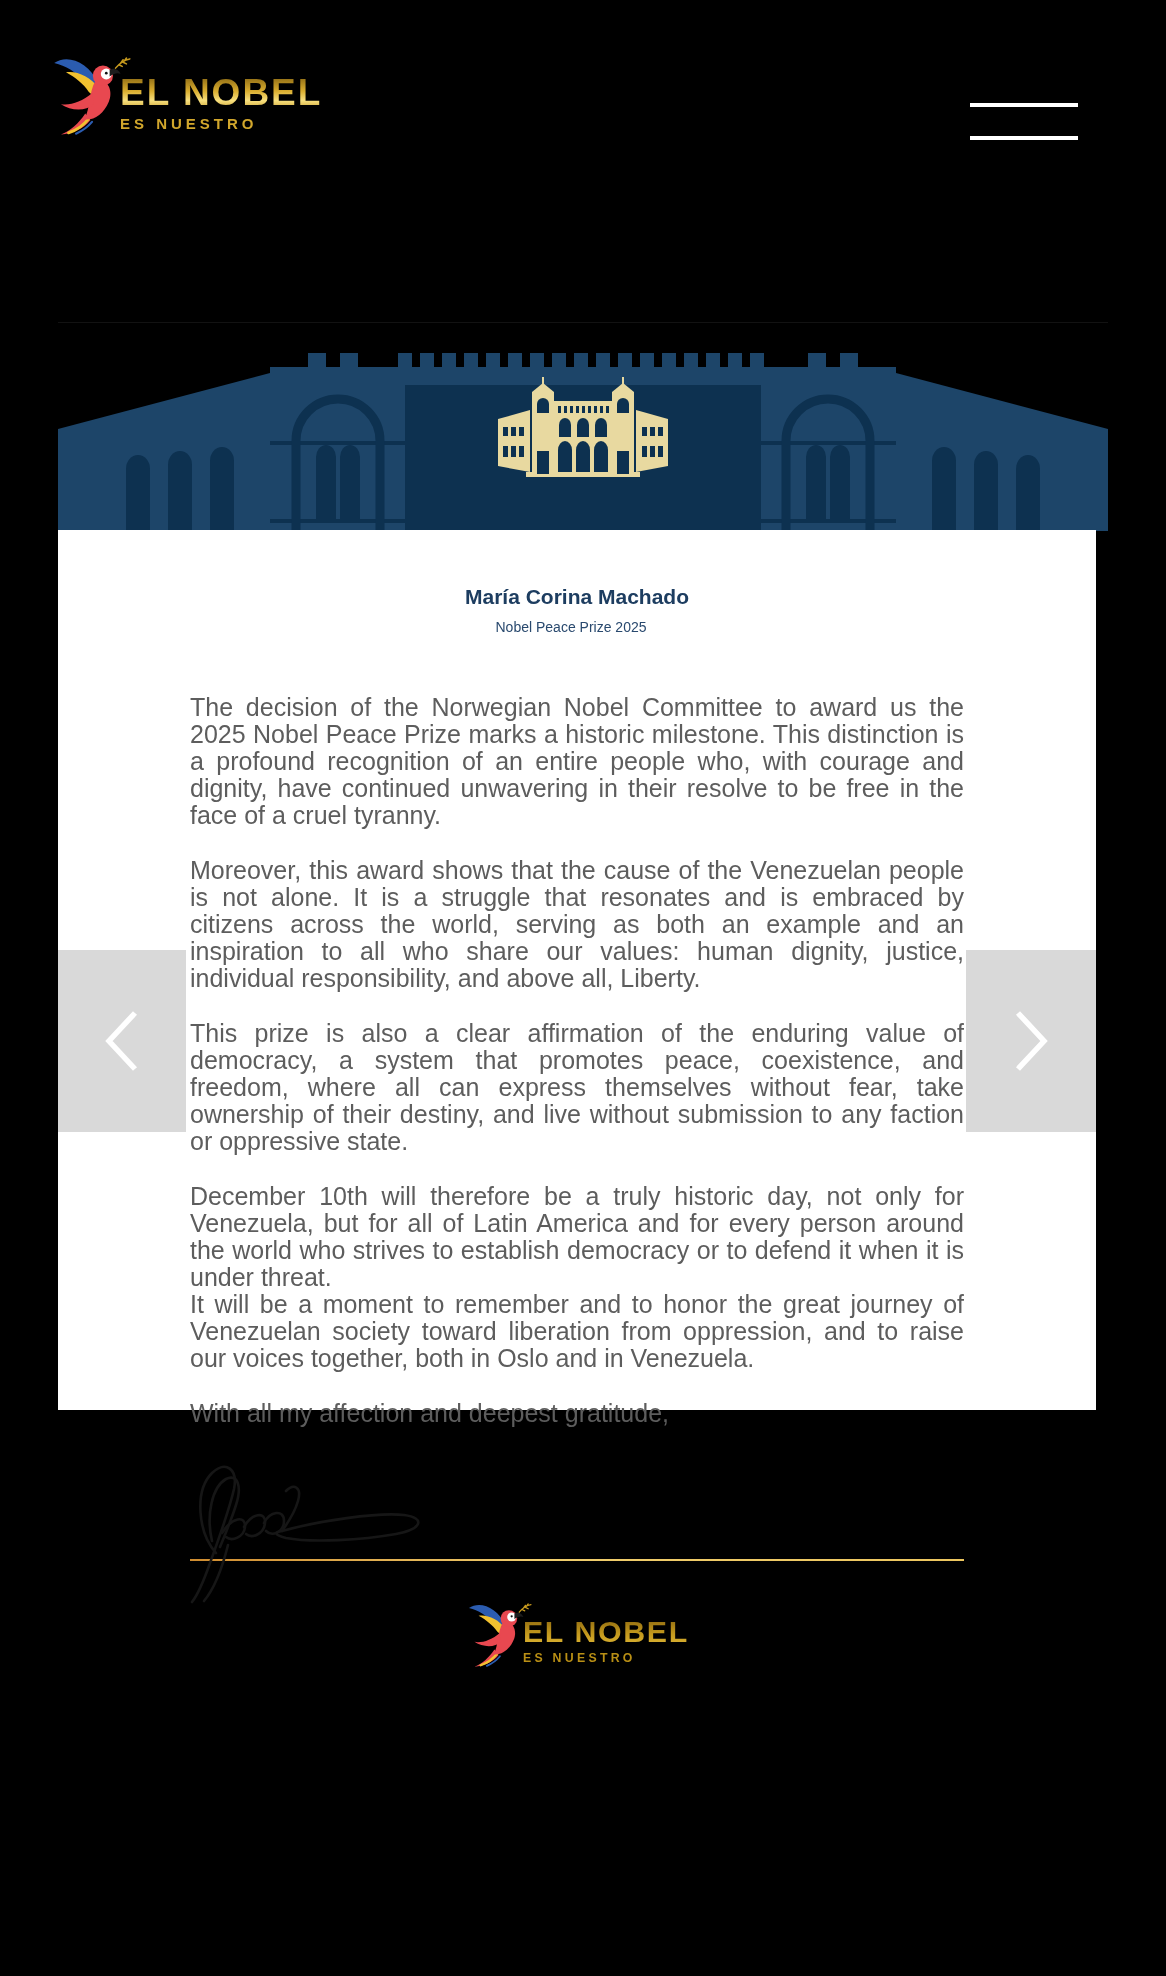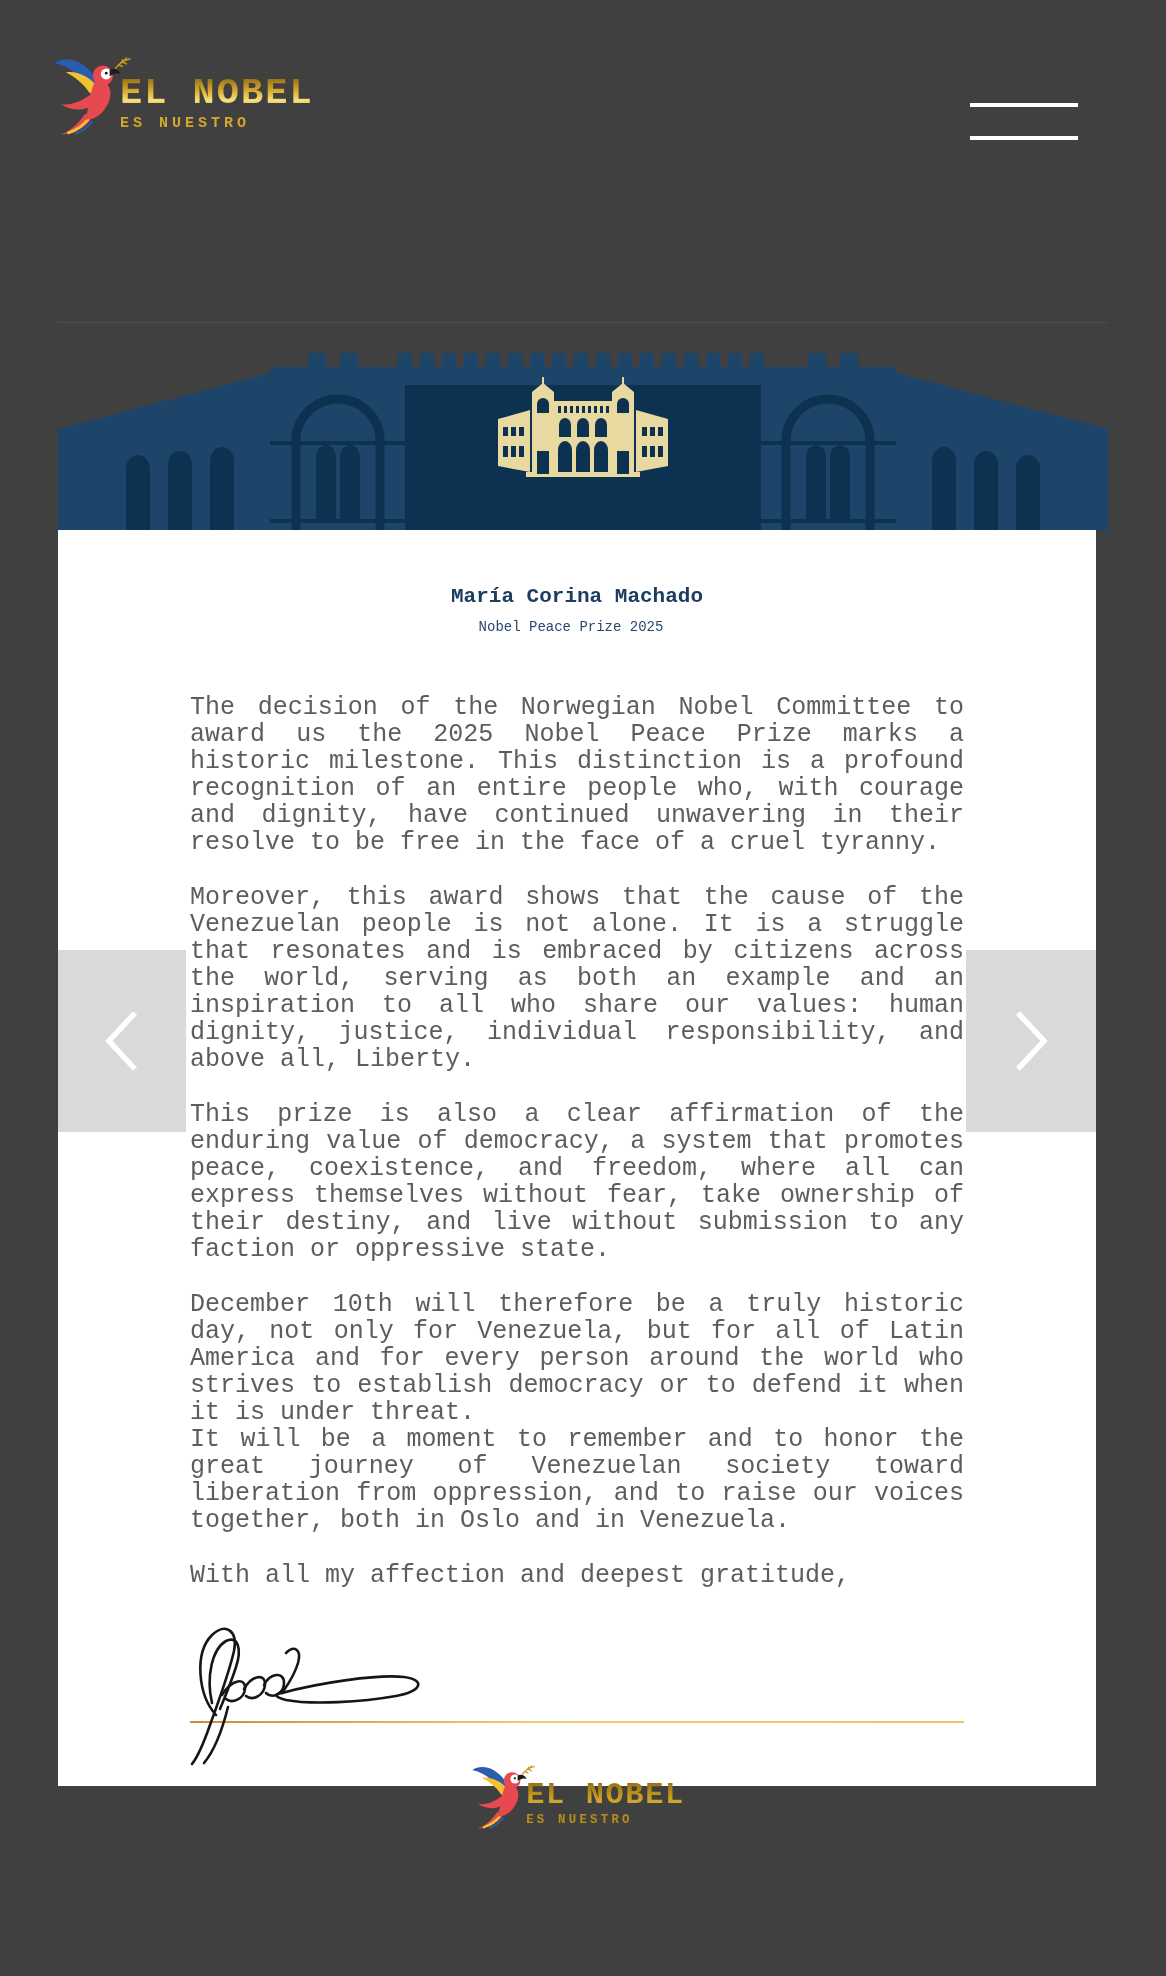--- a/index.html
+++ b/index.html
@@ -1,17 +1,17 @@
 <!DOCTYPE html>
 <html><head>
 <meta charset="utf-8">
 <style>
   html,body{margin:0;padding:0;background:#0d3150;}
-  #page{position:relative;width:1166px;height:1976px;background:#404040;overflow:hidden;
-        font-family:Liberation Mono, monospace;}
+  #page{position:relative;width:1166px;height:1976px;background:#000000;overflow:hidden;
+        font-family:Liberation Sans, sans-serif;}
 
   
   .logo{position:absolute;display:flex;align-items:flex-start;}
   .logo-top{left:50px;top:52px;}
   .logo-bird{flex:0 0 auto;}
   .logo-text{display:flex;flex-direction:column;margin-left:-14px;margin-top:22px;}
   .brand-title{font-size:37px;line-height:38px;letter-spacing:2px;font-weight:bold;
     background:linear-gradient(180deg,#7e5d0e 0%,#d9ad2f 45%,#f8e07e 70%,#bd8f1d 100%);
     -webkit-background-clip:text;background-clip:text;color:transparent;white-space:nowrap;}
   .brand-sub{font-size:15px;letter-spacing:4px;color:#d2a72c;margin-top:3px;font-weight:bold;}
@@ -20,21 +20,21 @@
     background:transparent;border:none;padding:0;}
   .menu-bar{width:108px;height:4px;background:#ffffff;}
   .menu-bar + .menu-bar{margin-top:29px;}
 
   
   .hero{position:absolute;left:58px;top:322px;width:1050px;height:208px;
     border-top:1px solid rgba(255,255,255,0.07);}
   .hero svg{display:block;}
 
   
-  .card{position:absolute;left:58px;top:530px;width:1038px;height:1256px;background:#ffffff;z-index:1;}
+  .card{position:absolute;left:58px;top:530px;width:1038px;height:880px;background:#ffffff;z-index:1;}
   .letter-head{margin-top:54px;text-align:center;}
   .letter-author{font-size:21px;font-weight:bold;color:#1d3d60;margin:0;line-height:26px;}
   .letter-sub{font-size:14px;color:#29496e;margin:4px 12px 0 0;line-height:26px;font-weight:normal;}
   .letter-body{padding:54px 132px 0 132px;}
   .letter-body p{font-size:25px;line-height:27px;color:#5d5d5d;text-align:justify;
     margin:0 0 28px 0;white-space:pre-line;font-weight:normal;}
   .letter-closing{font-size:19px;line-height:27px;color:#5d5d5d;margin:0;}
 
   .signature-area{position:relative;height:138px;margin-top:4px;}
   .gold-rule{position:absolute;left:0;top:104px;width:100%;height:2px;border:none;margin:0;

